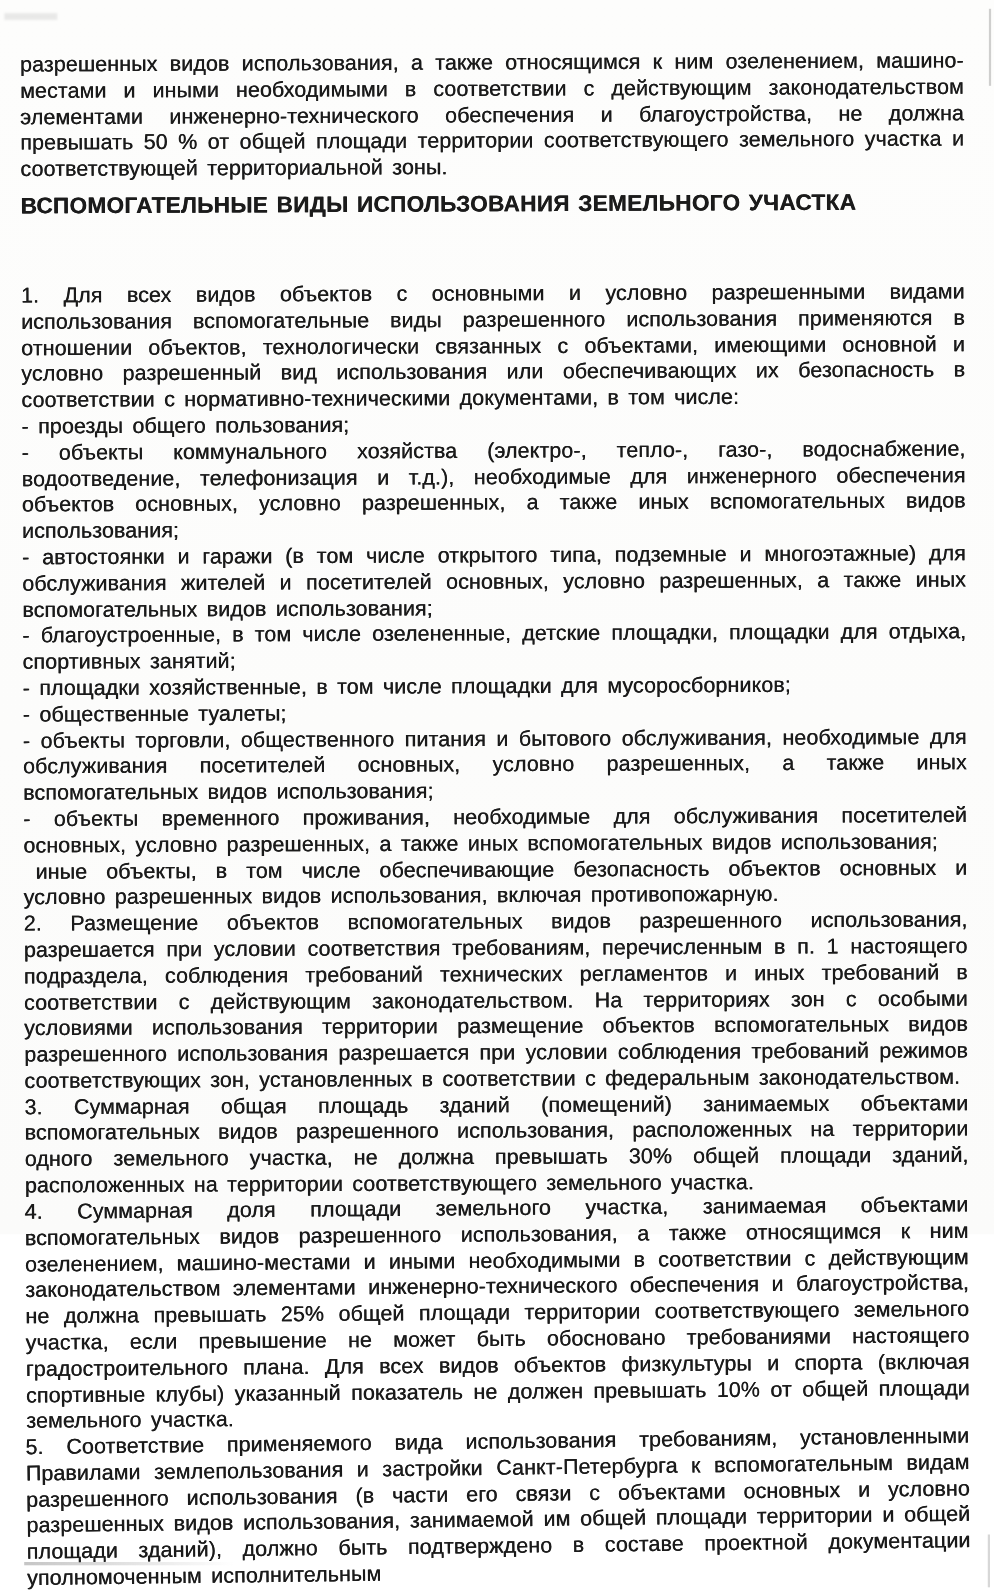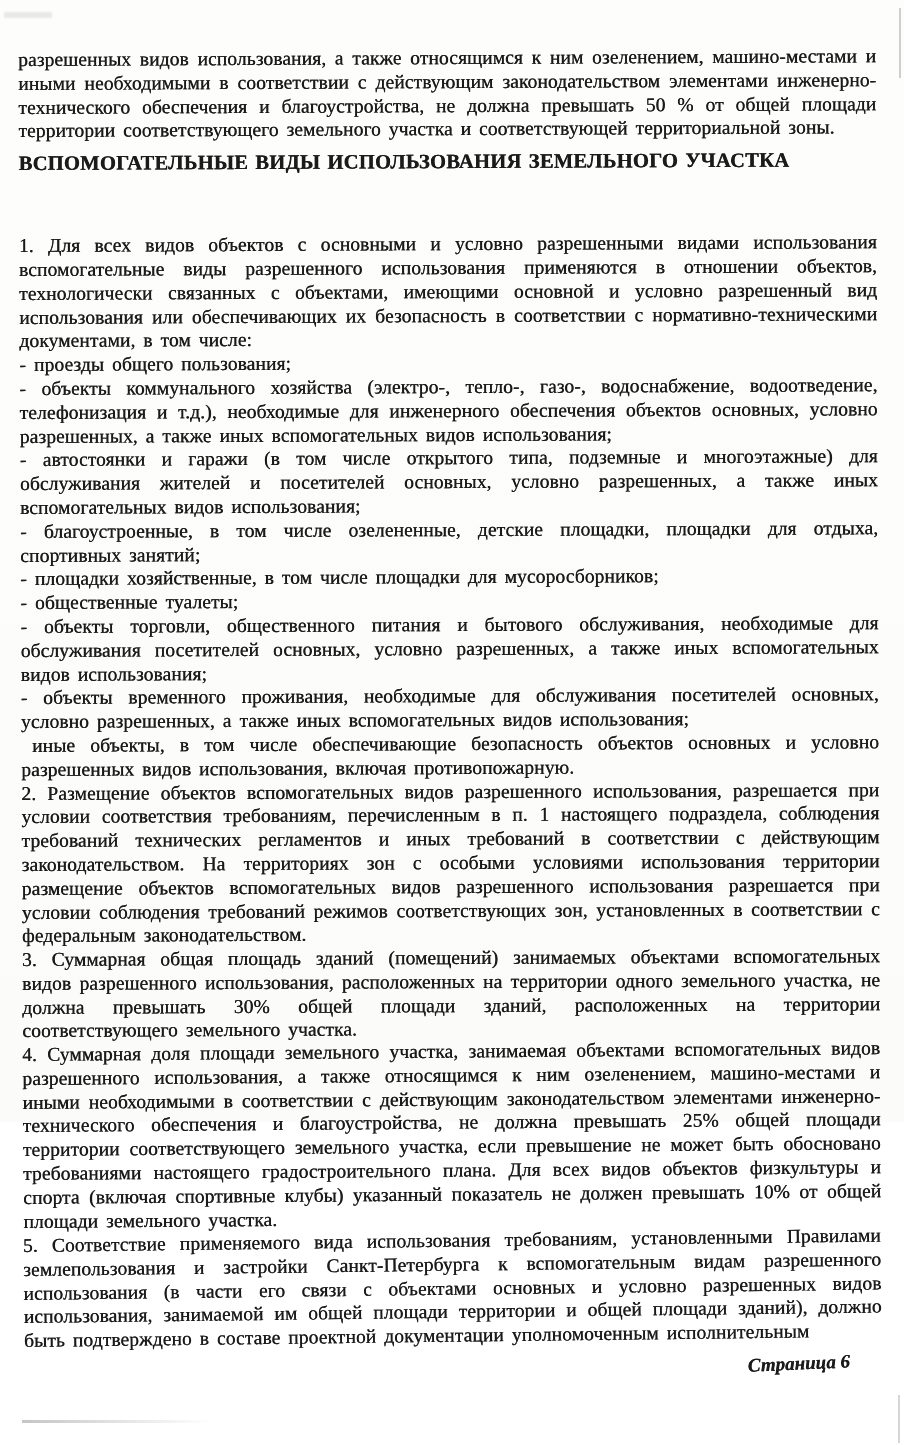--- a/index.html
+++ b/index.html
@@ -8,21 +8,21 @@
     width: 904px;
     height: 1445px;
     background: #ffffff;
     overflow: hidden;
   }
   .sheet {
     position: relative;
     width: 904px;
     height: 1122px;
     background: linear-gradient(180deg, #fdfdfc 0%, #fcfcfb 60%, #fbfbfa 100%);
-    font-family: Liberation Serif, serif;
+    font-family: Liberation Sans, sans-serif;
     color: #1b1b1b;
     box-sizing: border-box;
   }
   .content {
     position: absolute;
     left: 18px;
     right: 28px;
     top: 48px;
     transform: rotate(-0.25deg);
     transform-origin: top left;

